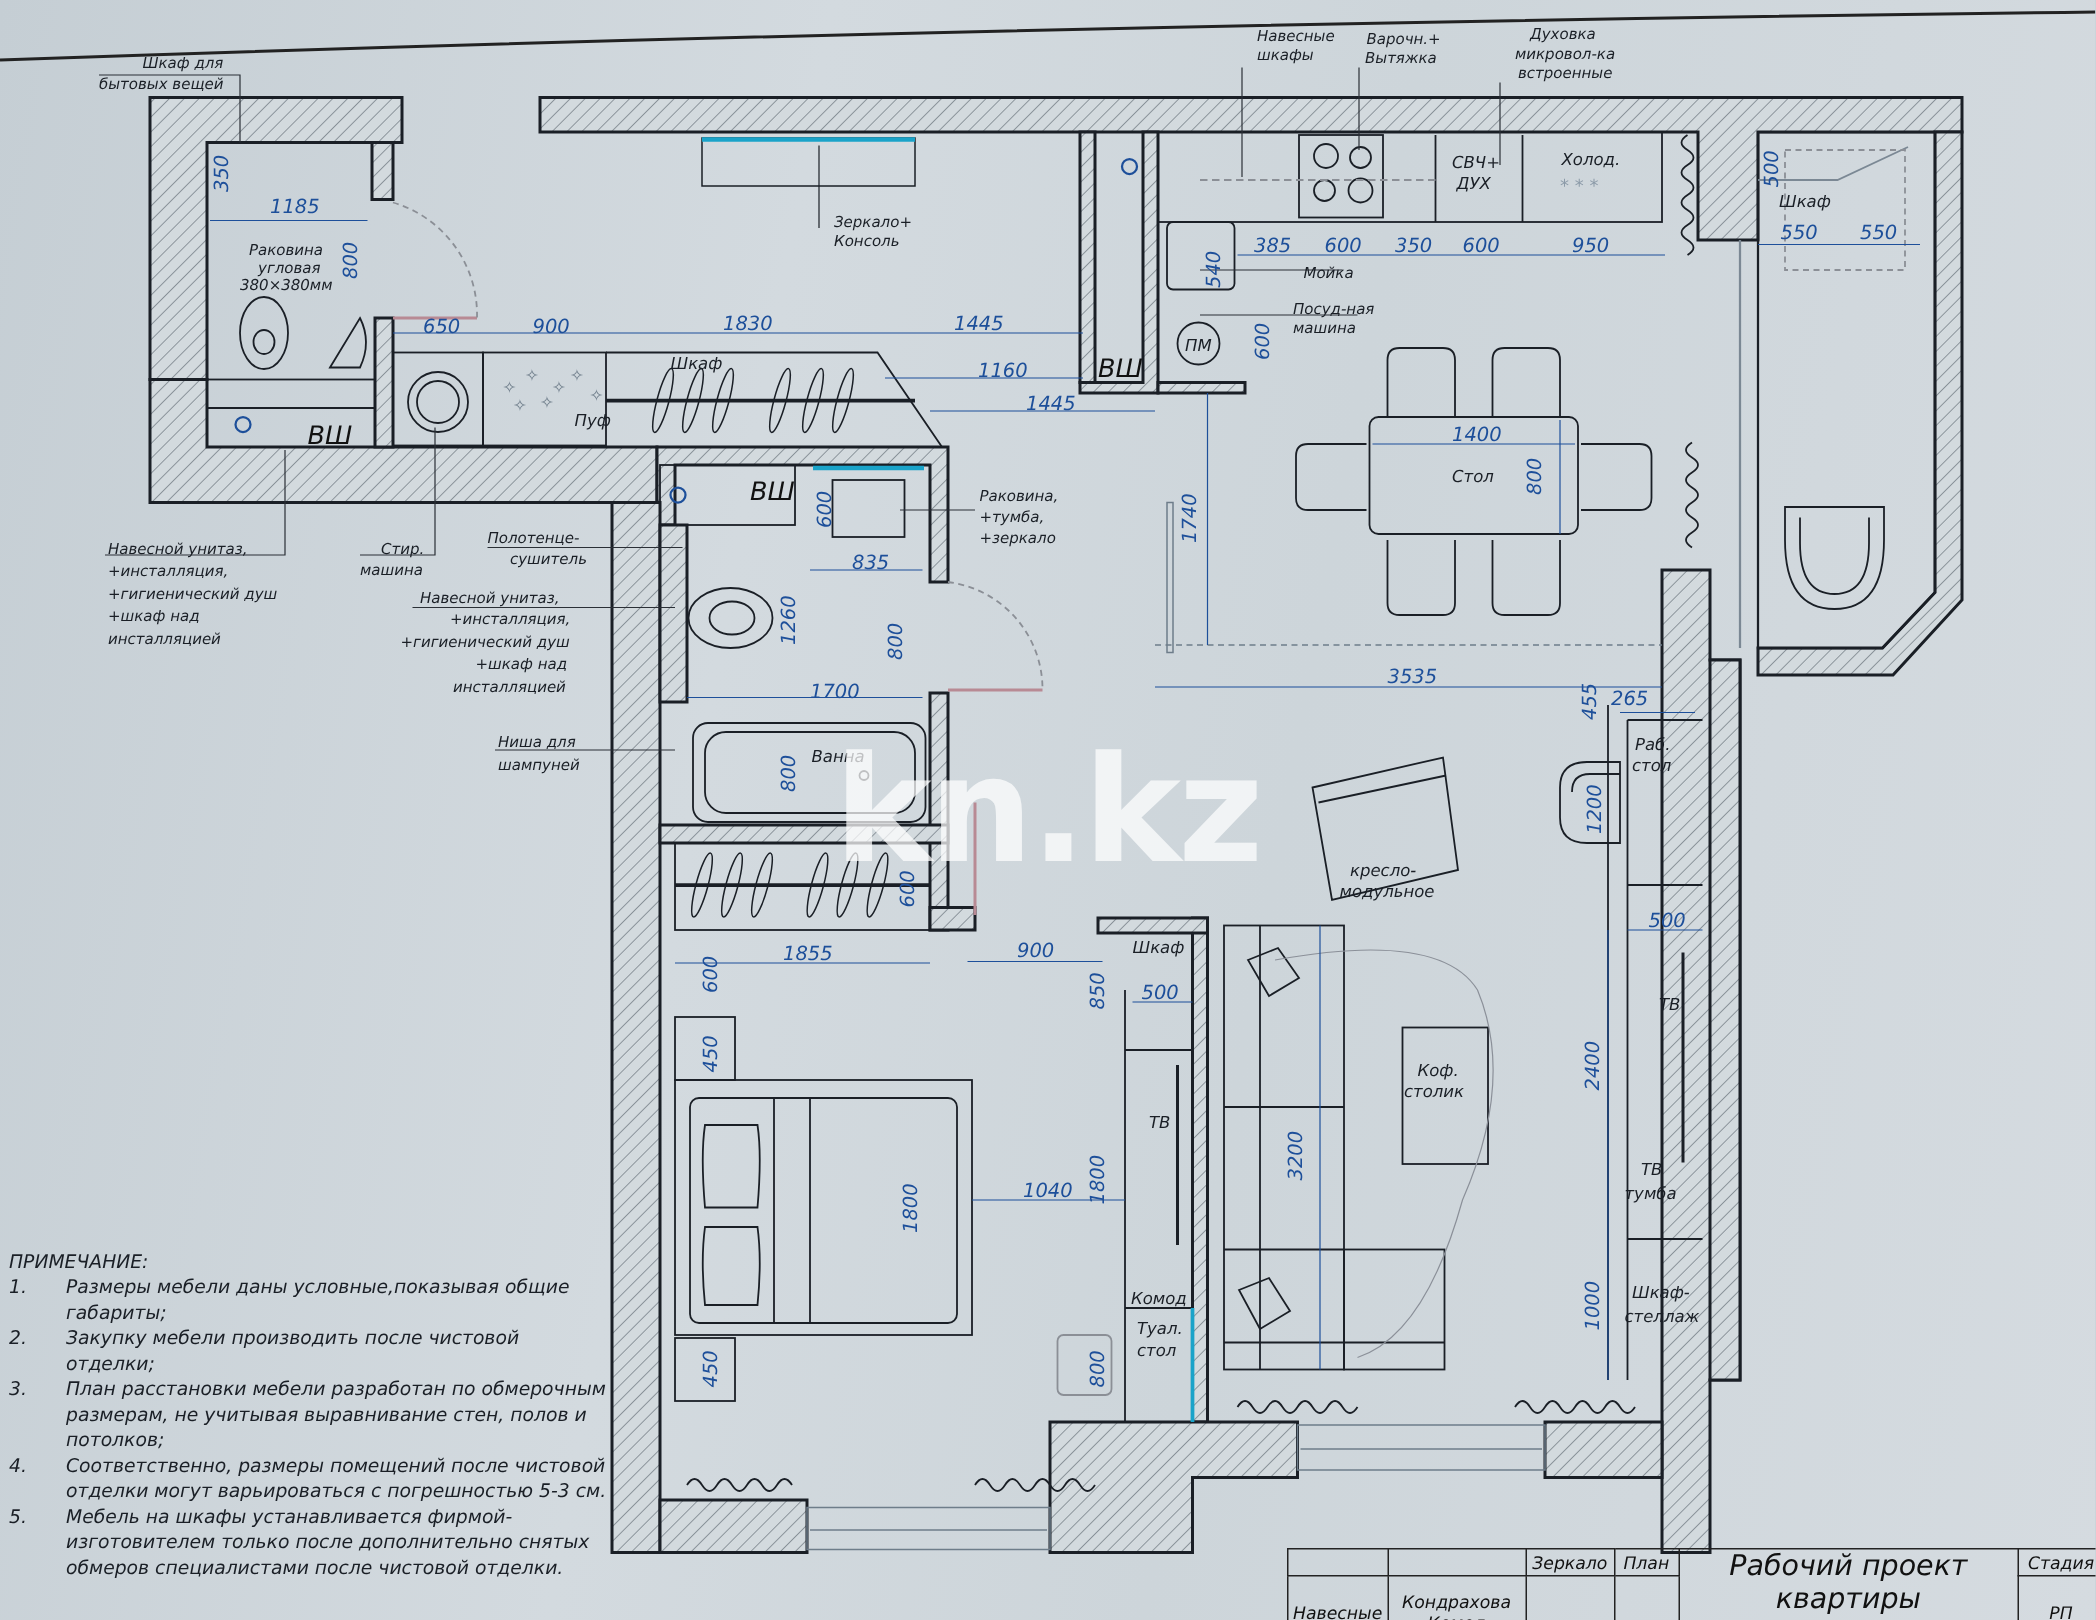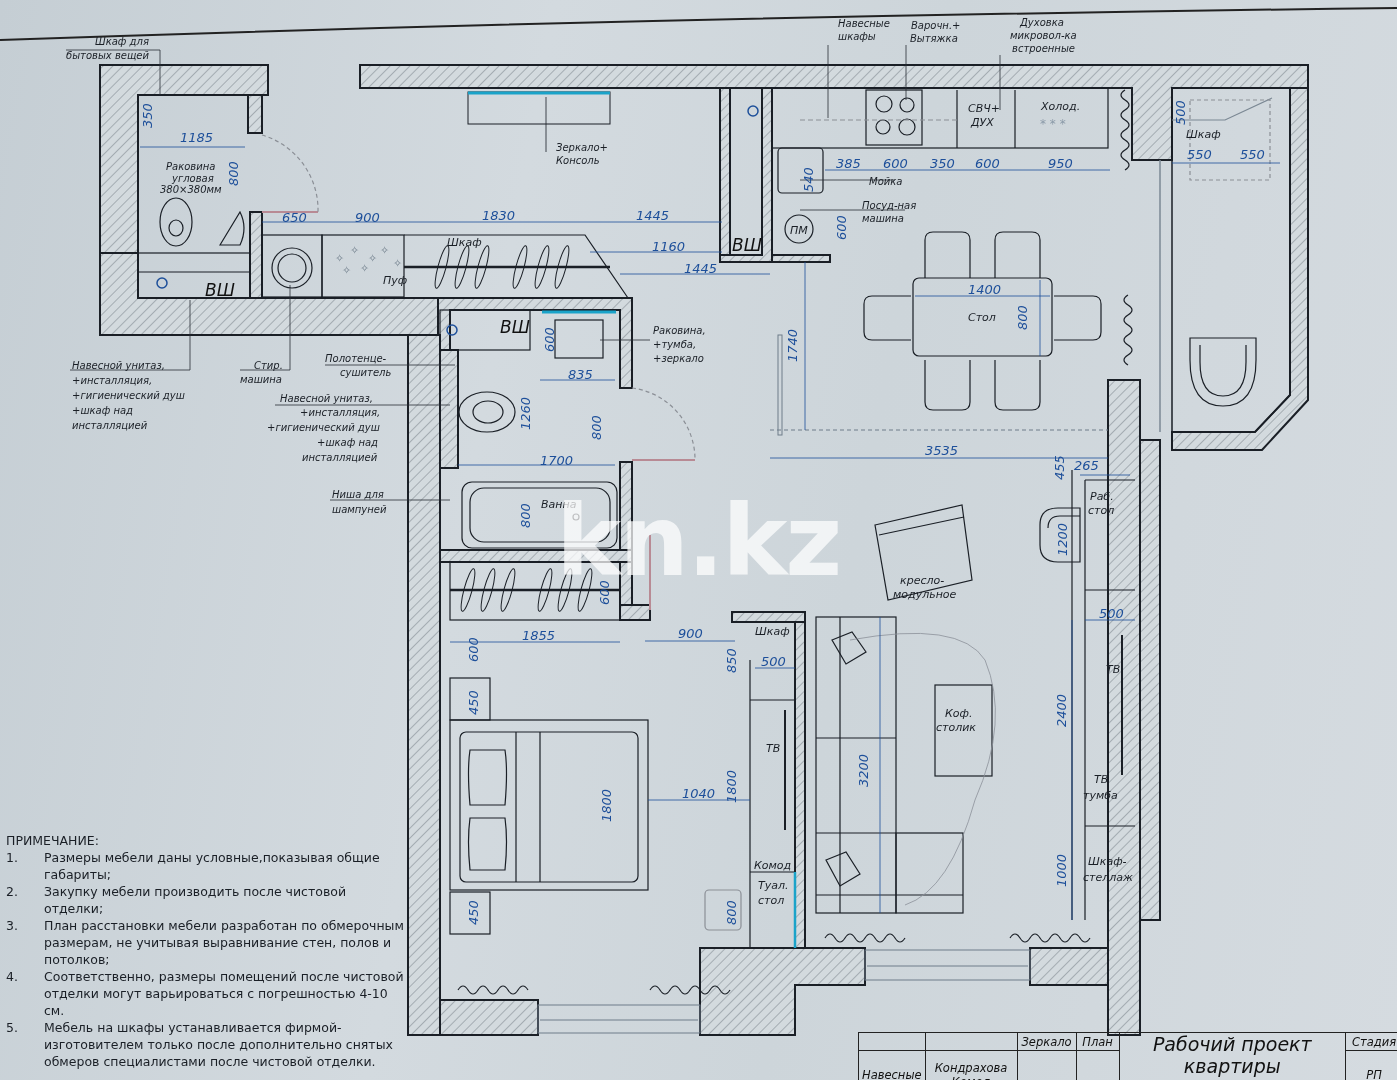--- a/index.html
+++ b/index.html
@@ -6,21 +6,21 @@
   body { width:1397px; height:1080px; overflow:hidden; background:#c9d2d8;
          font-family:"DejaVu Sans", sans-serif; position:relative; }
   .sheet { position:absolute; left:0; top:0; width:1397px; height:1080px;
            background: linear-gradient(100deg,#c5ced4 0%,#d3dadf 35%,#cdd5da 60%,#d5dbe0 100%); }
   svg { position:absolute; left:0; top:0; }
   .lbl { font-family:"DejaVu Sans", sans-serif; font-style:italic; fill:#1a1f26; font-size:11px; }
   .lbl-s { font-family:"DejaVu Sans", sans-serif; font-style:italic; fill:#1a1f26; font-size:10px; }
   .dim { font-family:"DejaVu Sans", sans-serif; font-style:italic; fill:#1d4f9a; font-size:13px; }
   .big { font-family:"DejaVu Sans", sans-serif; font-style:italic; fill:#111; font-size:17px; }
   .notes { position:absolute; left:6px; top:832px; width:400px; color:#1a1f26;
-           font-size:12.5px; line-height:17px; }
+           font-style:italic; font-size:12.5px; line-height:17px; }
   .notes .title { font-size:12.5px; }
   .notes .item { display:flex; }
   .notes .num { width:38px; flex:none; }
   .stamp { position:absolute; left:858px; top:1032px; width:545px; height:50px; }
   .stamp table { border-collapse:collapse; width:100%; height:100%; font-style:italic; font-size:11.5px; color:#111; }
   .stamp td { border:1.5px solid #222; padding:0 3px; text-align:center; vertical-align:middle; }
   .watermark { position:absolute; left:556px; top:484px; font-size:98px; font-weight:bold;
                color:rgba(255,255,255,0.72); letter-spacing:-2px; font-family:"DejaVu Sans", sans-serif; }
 </style>
 </head>
@@ -438,21 +438,21 @@
   <div class="item">
     <span class="num">2.</span>
     <span>Закупку мебели производить после чистовой отделки;</span>
   </div>
   <div class="item">
     <span class="num">3.</span>
     <span>План расстановки мебели разработан по обмерочным размерам, не учитывая выравнивание стен, полов и потолков;</span>
   </div>
   <div class="item">
     <span class="num">4.</span>
-    <span>Соответственно, размеры помещений после чистовой отделки могут варьироваться с погрешностью 4-10 см.</span>
+    <span>Соответственно, размеры помещений после чистовой отделки могут варьироваться с погрешностью 5-3 см.</span>
   </div>
   <div class="item">
     <span class="num">5.</span>
     <span>Мебель на шкафы устанавливается фирмой-изготовителем только после дополнительно снятых обмеров  специалистами после чистовой отделки.</span>
   </div>
 </div>
 
 <div class="stamp">
   <table>
     <tbody>

